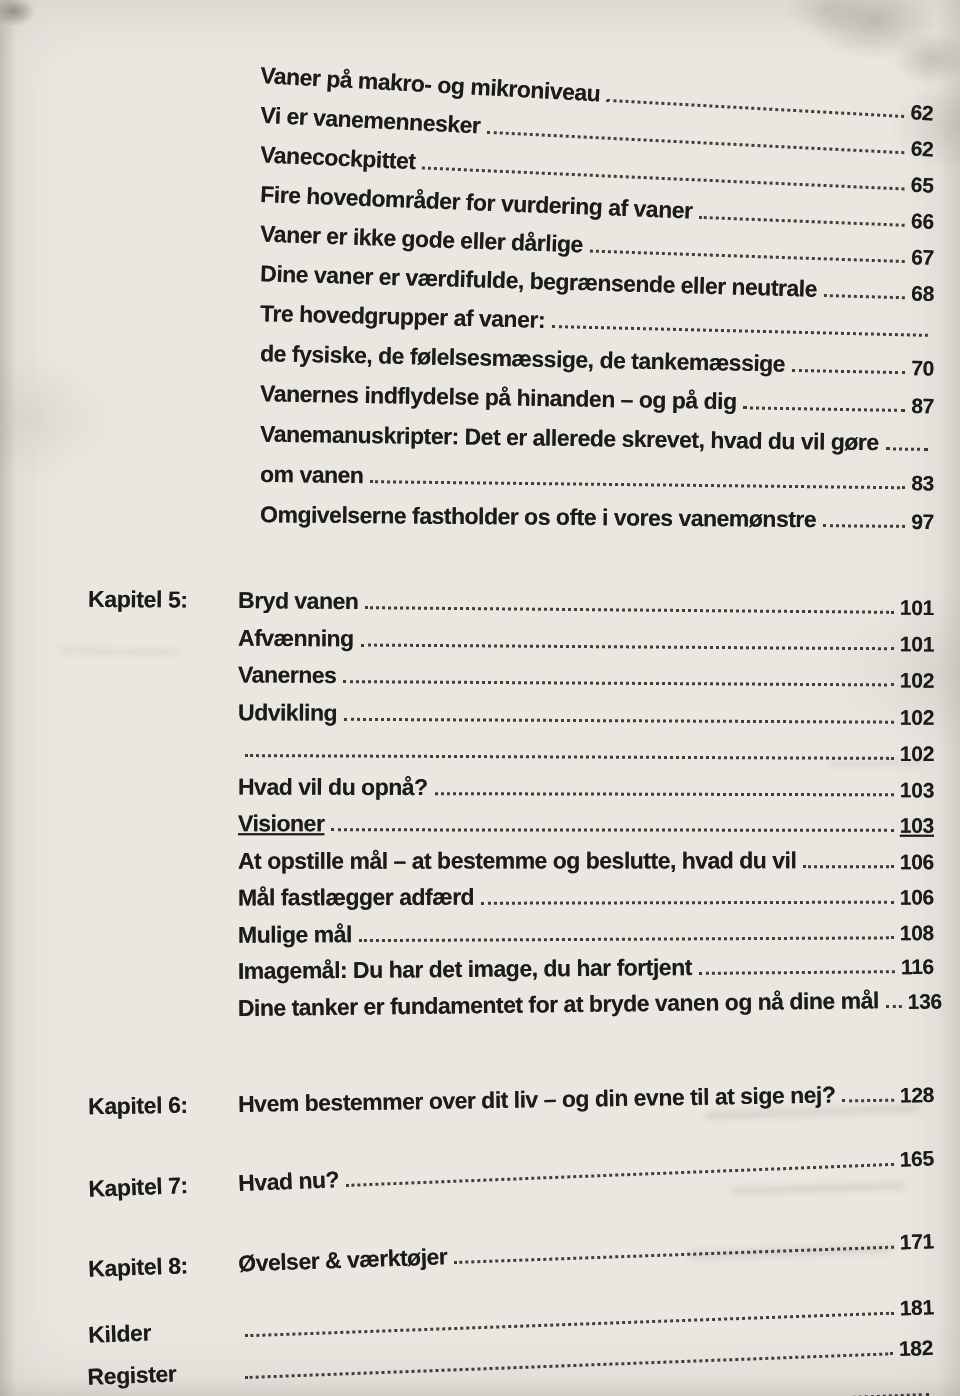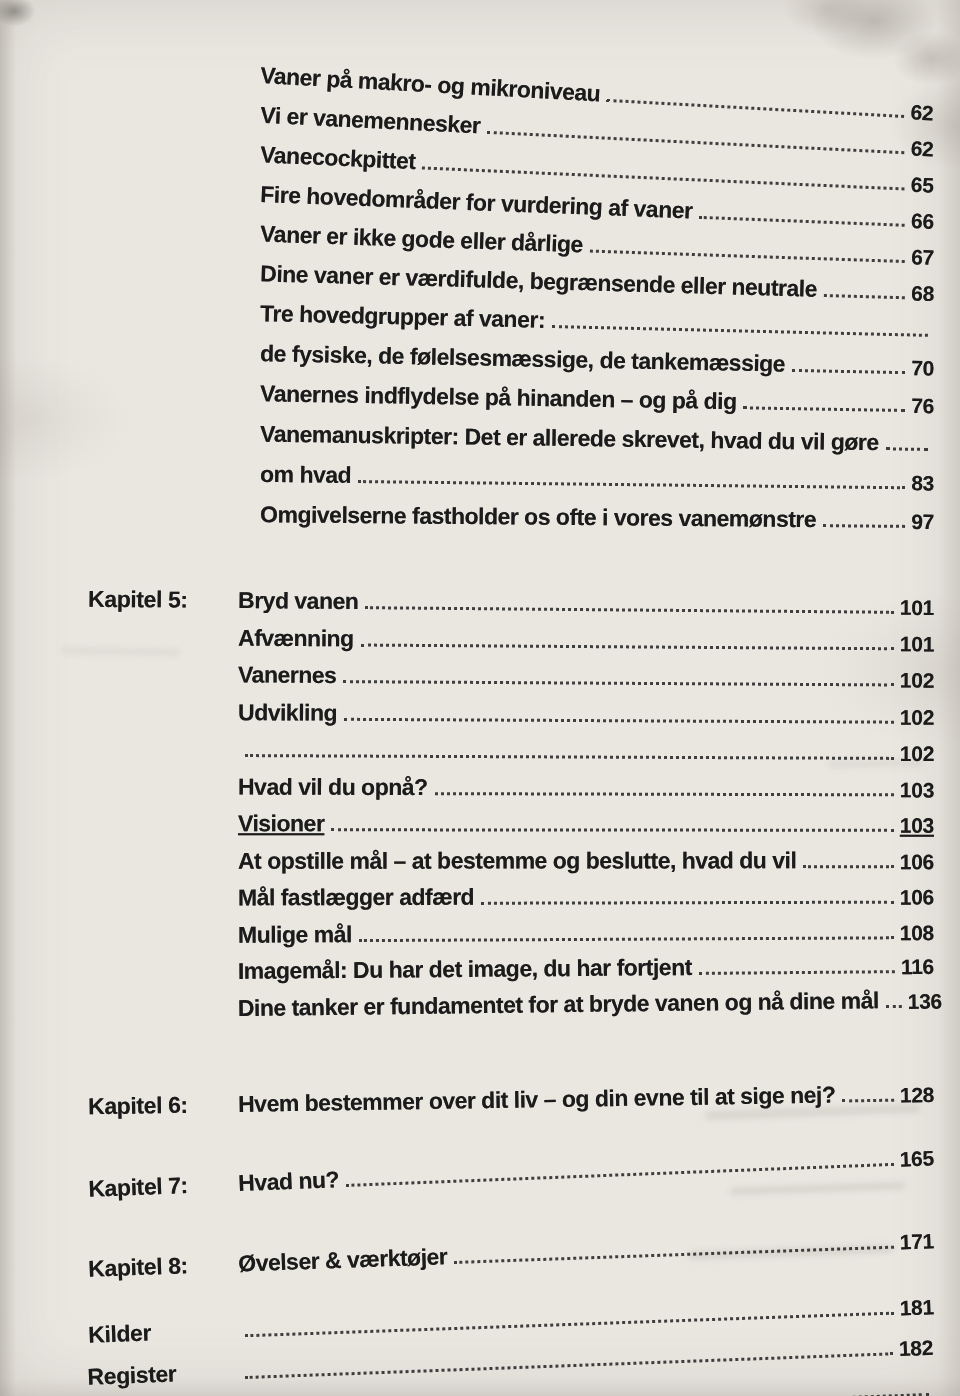--- a/index.html
+++ b/index.html
@@ -166,30 +166,30 @@
         <div class="row">
           <span class="label"></span>
           <span class="entry">de fysiske, de følelsesmæssige, de tankemæssige</span>
           <span class="dots"></span>
           <span class="pnum">70</span>
         </div>
         <div class="row">
           <span class="label"></span>
           <span class="entry">Vanernes indflydelse på hinanden – og på dig</span>
           <span class="dots"></span>
-          <span class="pnum">76</span>
+          <span class="pnum">87</span>
         </div>
         <div class="row">
           <span class="label"></span>
           <span class="entry">Vanemanuskripter: Det er allerede skrevet, hvad du vil gøre</span>
           <span class="dots"></span>
         </div>
         <div class="row">
           <span class="label"></span>
-          <span class="entry">om hvad</span>
+          <span class="entry">om vanen</span>
           <span class="dots"></span>
           <span class="pnum">83</span>
         </div>
         <div class="row">
           <span class="label"></span>
           <span class="entry">Omgivelserne fastholder os ofte i vores vanemønstre</span>
           <span class="dots"></span>
           <span class="pnum">97</span>
         </div>
       </div>

